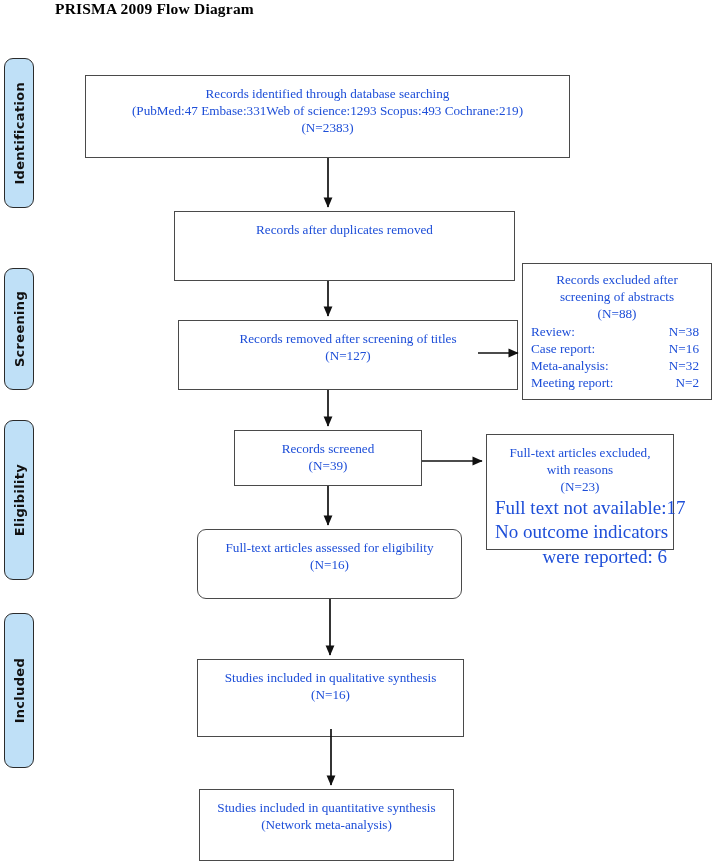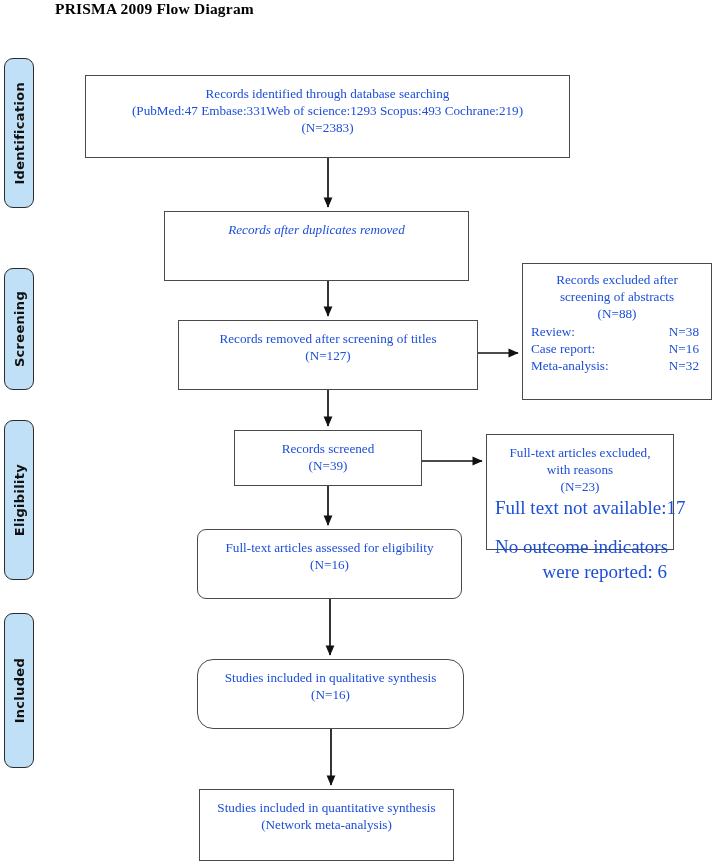--- a/index.html
+++ b/index.html
@@ -123,40 +123,40 @@
   <div class="stage-tab" style="top:613px; height:155px;">
     <span class="stage-label">Included</span>
   </div>
 
   <div class="flow-box" style="left:85px; top:75px; width:485px; height:83px;">
     <span class="box-line">Records identified through database searching</span>
     <span class="box-line">(PubMed:47 Embase:331Web of science:1293 Scopus:493 Cochrane:219)</span>
     <span class="box-line">(N=2383)</span>
   </div>
 
-  <div class="flow-box" style="left:164px; top:211px; width:305px; height:70px;font-style:italic;">
+  <div class="flow-box" style="left:174px; top:211px; width:341px; height:70px;">
     <span class="box-line">Records after duplicates removed</span>
   </div>
 
-  <div class="flow-box" style="left:178px; top:320px; width:300px; height:70px;">
+  <div class="flow-box" style="left:178px; top:320px; width:340px; height:70px;">
     <span class="box-line">Records removed after screening of titles</span>
     <span class="box-line">(N=127)</span>
   </div>
 
   <div class="flow-box" style="left:234px; top:430px; width:188px; height:56px;">
     <span class="box-line">Records screened</span>
     <span class="box-line">(N=39)</span>
   </div>
 
   <div class="flow-box" style="left:197px; top:529px; width:265px; height:70px;border-radius:9px;">
     <span class="box-line">Full-text articles assessed for eligibility</span>
     <span class="box-line">(N=16)</span>
   </div>
 
-  <div class="flow-box" style="left:197px; top:659px; width:267px; height:70px;border-radius:16px;">
+  <div class="flow-box" style="left:197px; top:659px; width:267px; height:78px;">
     <span class="box-line">Studies included in qualitative synthesis</span>
     <span class="box-line">(N=16)</span>
   </div>
 
   <div class="flow-box" style="left:199px; top:789px; width:255px; height:72px;">
     <span class="box-line">Studies included in quantitative synthesis</span>
     <span class="box-line">(Network meta-analysis)</span>
   </div>
 
   <div class="flow-box" style="left:522px; top:263px; width:190px; height:137px; padding-top:8px;">
@@ -168,31 +168,35 @@
         <span>Review:</span>
         <span class="reason-count">N=38</span>
       </div>
       <div class="reason-row">
         <span>Case report:</span>
         <span class="reason-count">N=16</span>
       </div>
       <div class="reason-row">
         <span>Meta-analysis:</span>
         <span class="reason-count">N=32</span>
+      </div>
+      <div class="reason-row">
+        <span>Meeting report:</span>
+        <span class="reason-count">N=2</span>
       </div>
     </div>
   </div>
 
   <div class="flow-box" style="left:486px; top:434px; width:188px; height:116px; ">
     <span class="box-line">Full-text articles excluded,</span>
     <span class="box-line">with reasons</span>
     <span class="box-line">(N=23)</span>
     <div class="reason-list">
       <span class="plain-line" style="margin-left:0;">Full text not available:17</span>
-      <span class="plain-line" style="margin-left:0;margin-top:15px;">No outcome indicators</span>
+      <span class="plain-line" style="margin-left:0;">No outcome indicators</span>
       <span class="plain-line" style="margin-left:12px;">were reported: 6</span>
     </div>
   </div>
 
   <div class="connector" style="left:0; top:0; width:714px; height:865px;">
     <svg width="714" height="865" viewBox="0 0 714 865">
       <defs>
         <marker id="arrowhead" markerWidth="7" markerHeight="7" refX="5.6" refY="3.0" orient="auto" markerUnits="strokeWidth">
           <path d="M0,0.4 L6,3.0 L0,5.6 Z" fill="#111111"></path>
         </marker>

